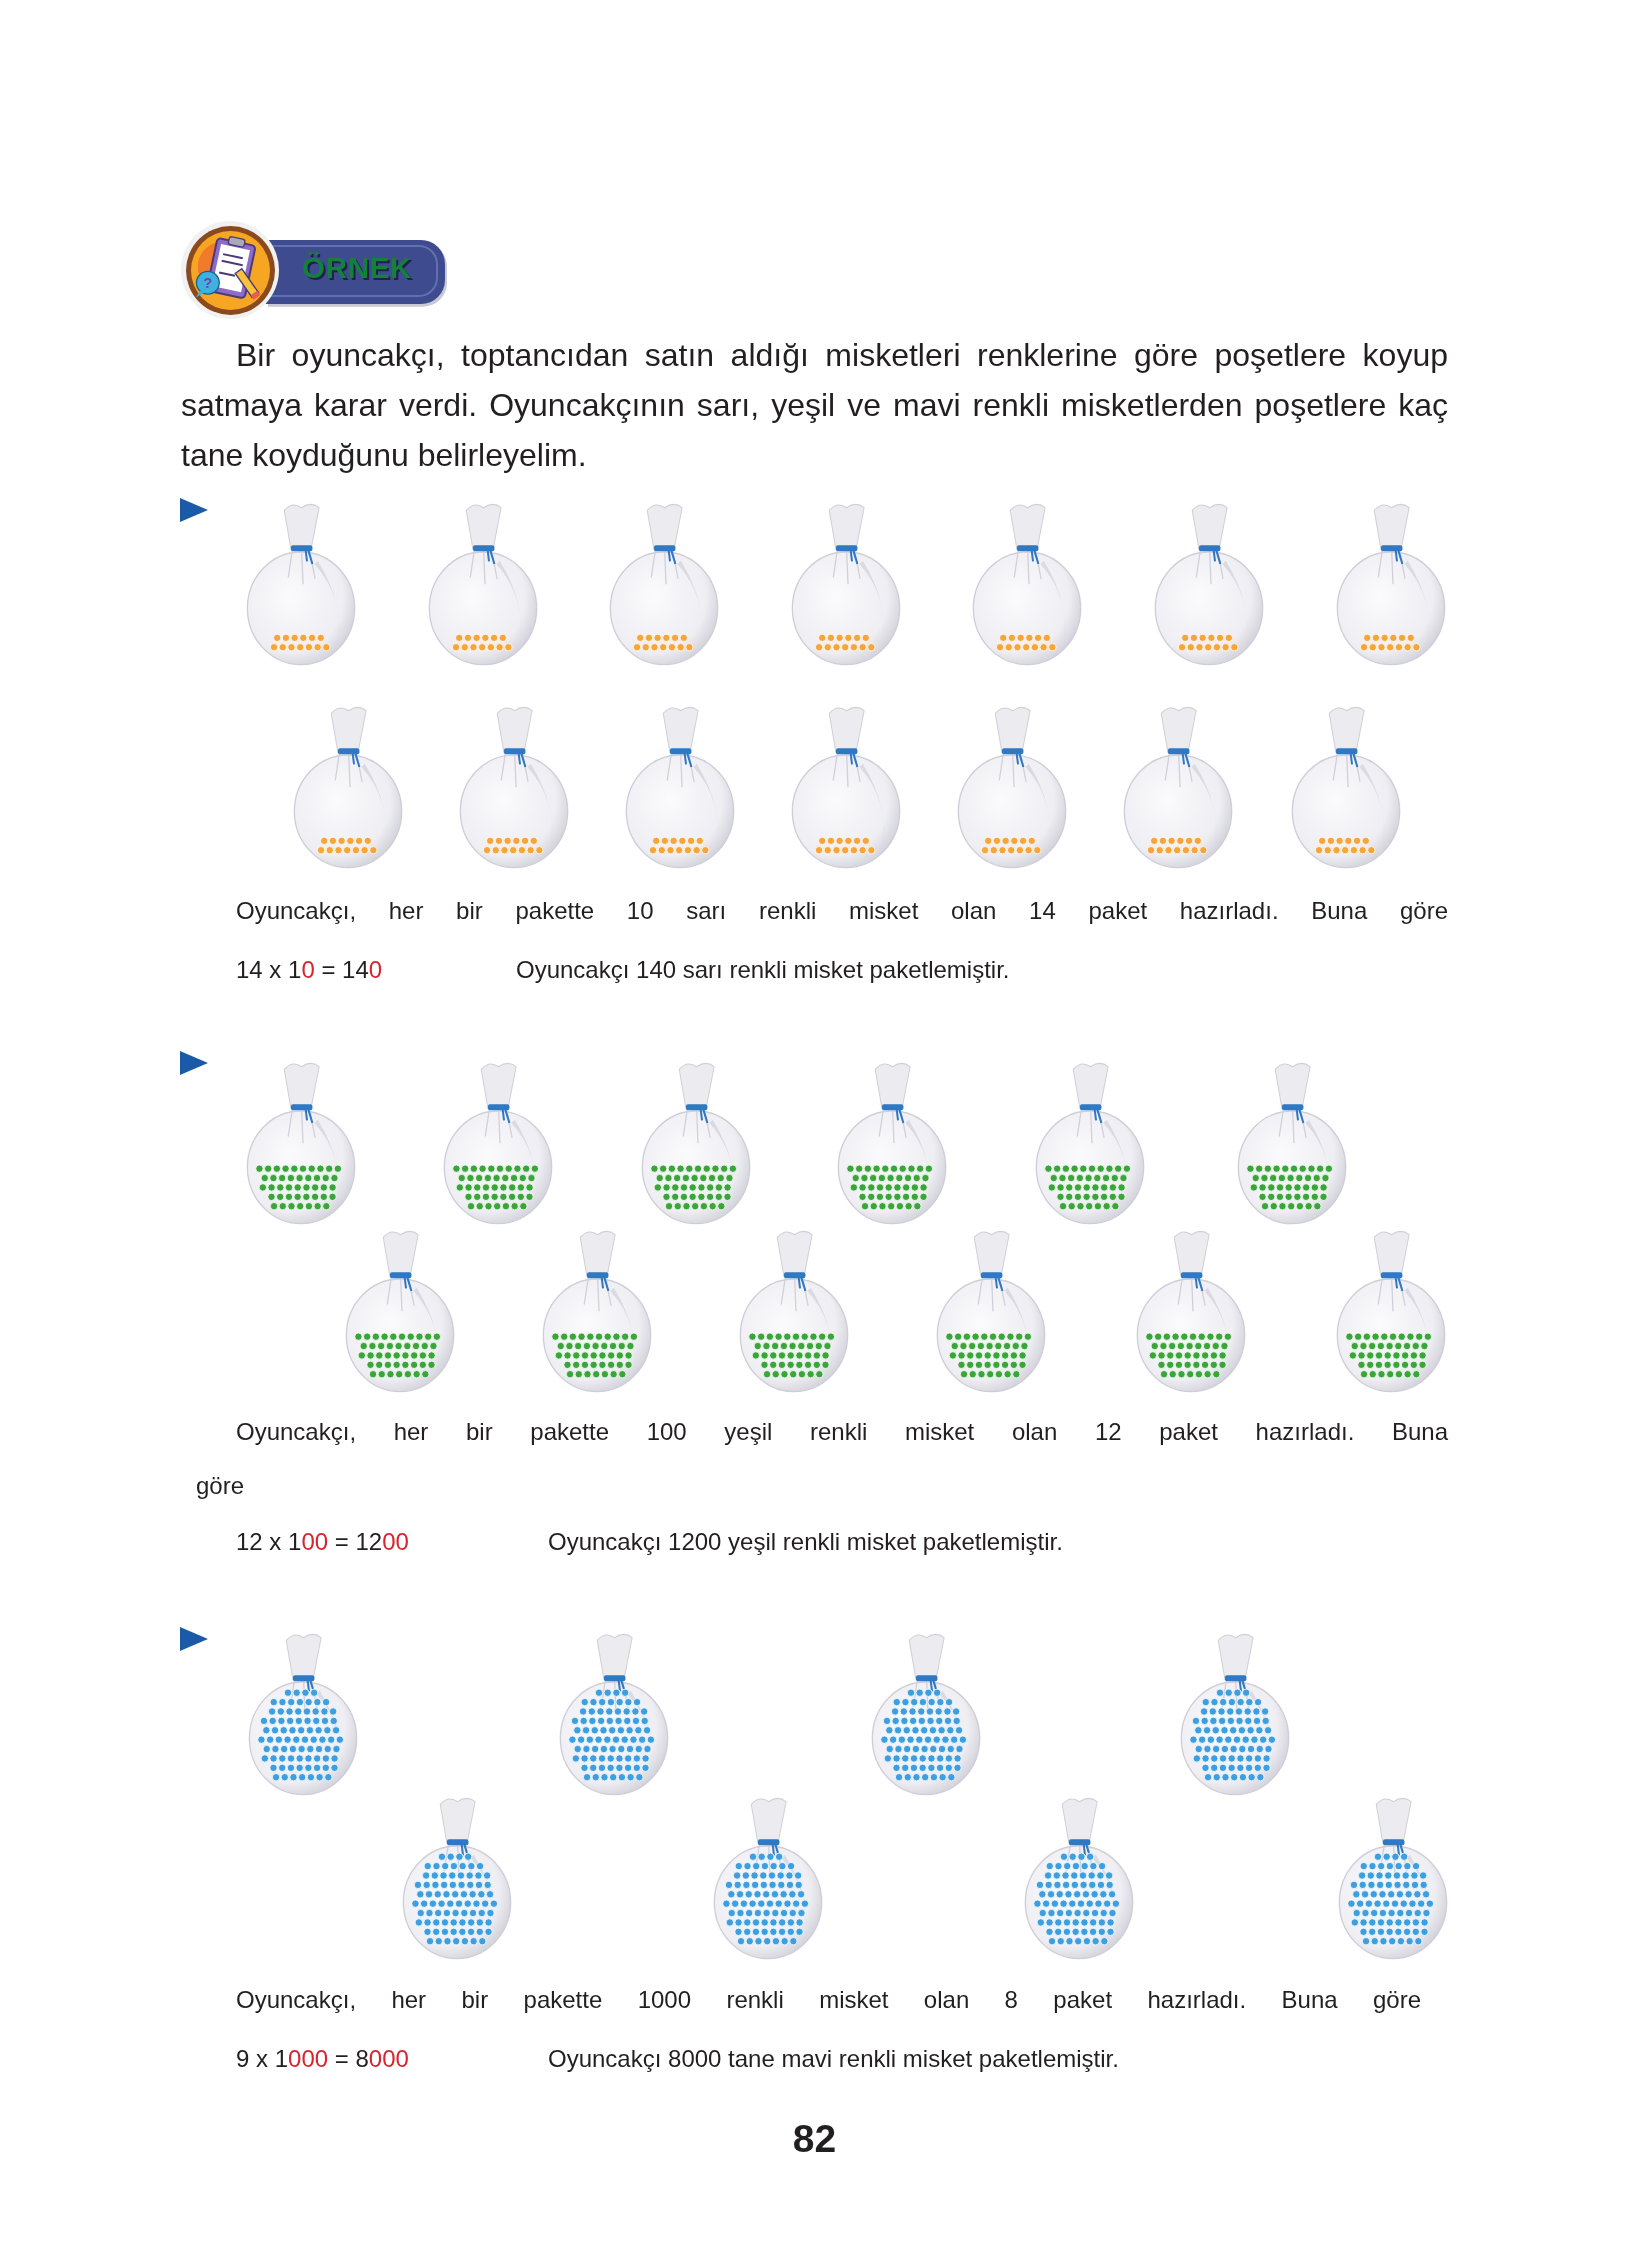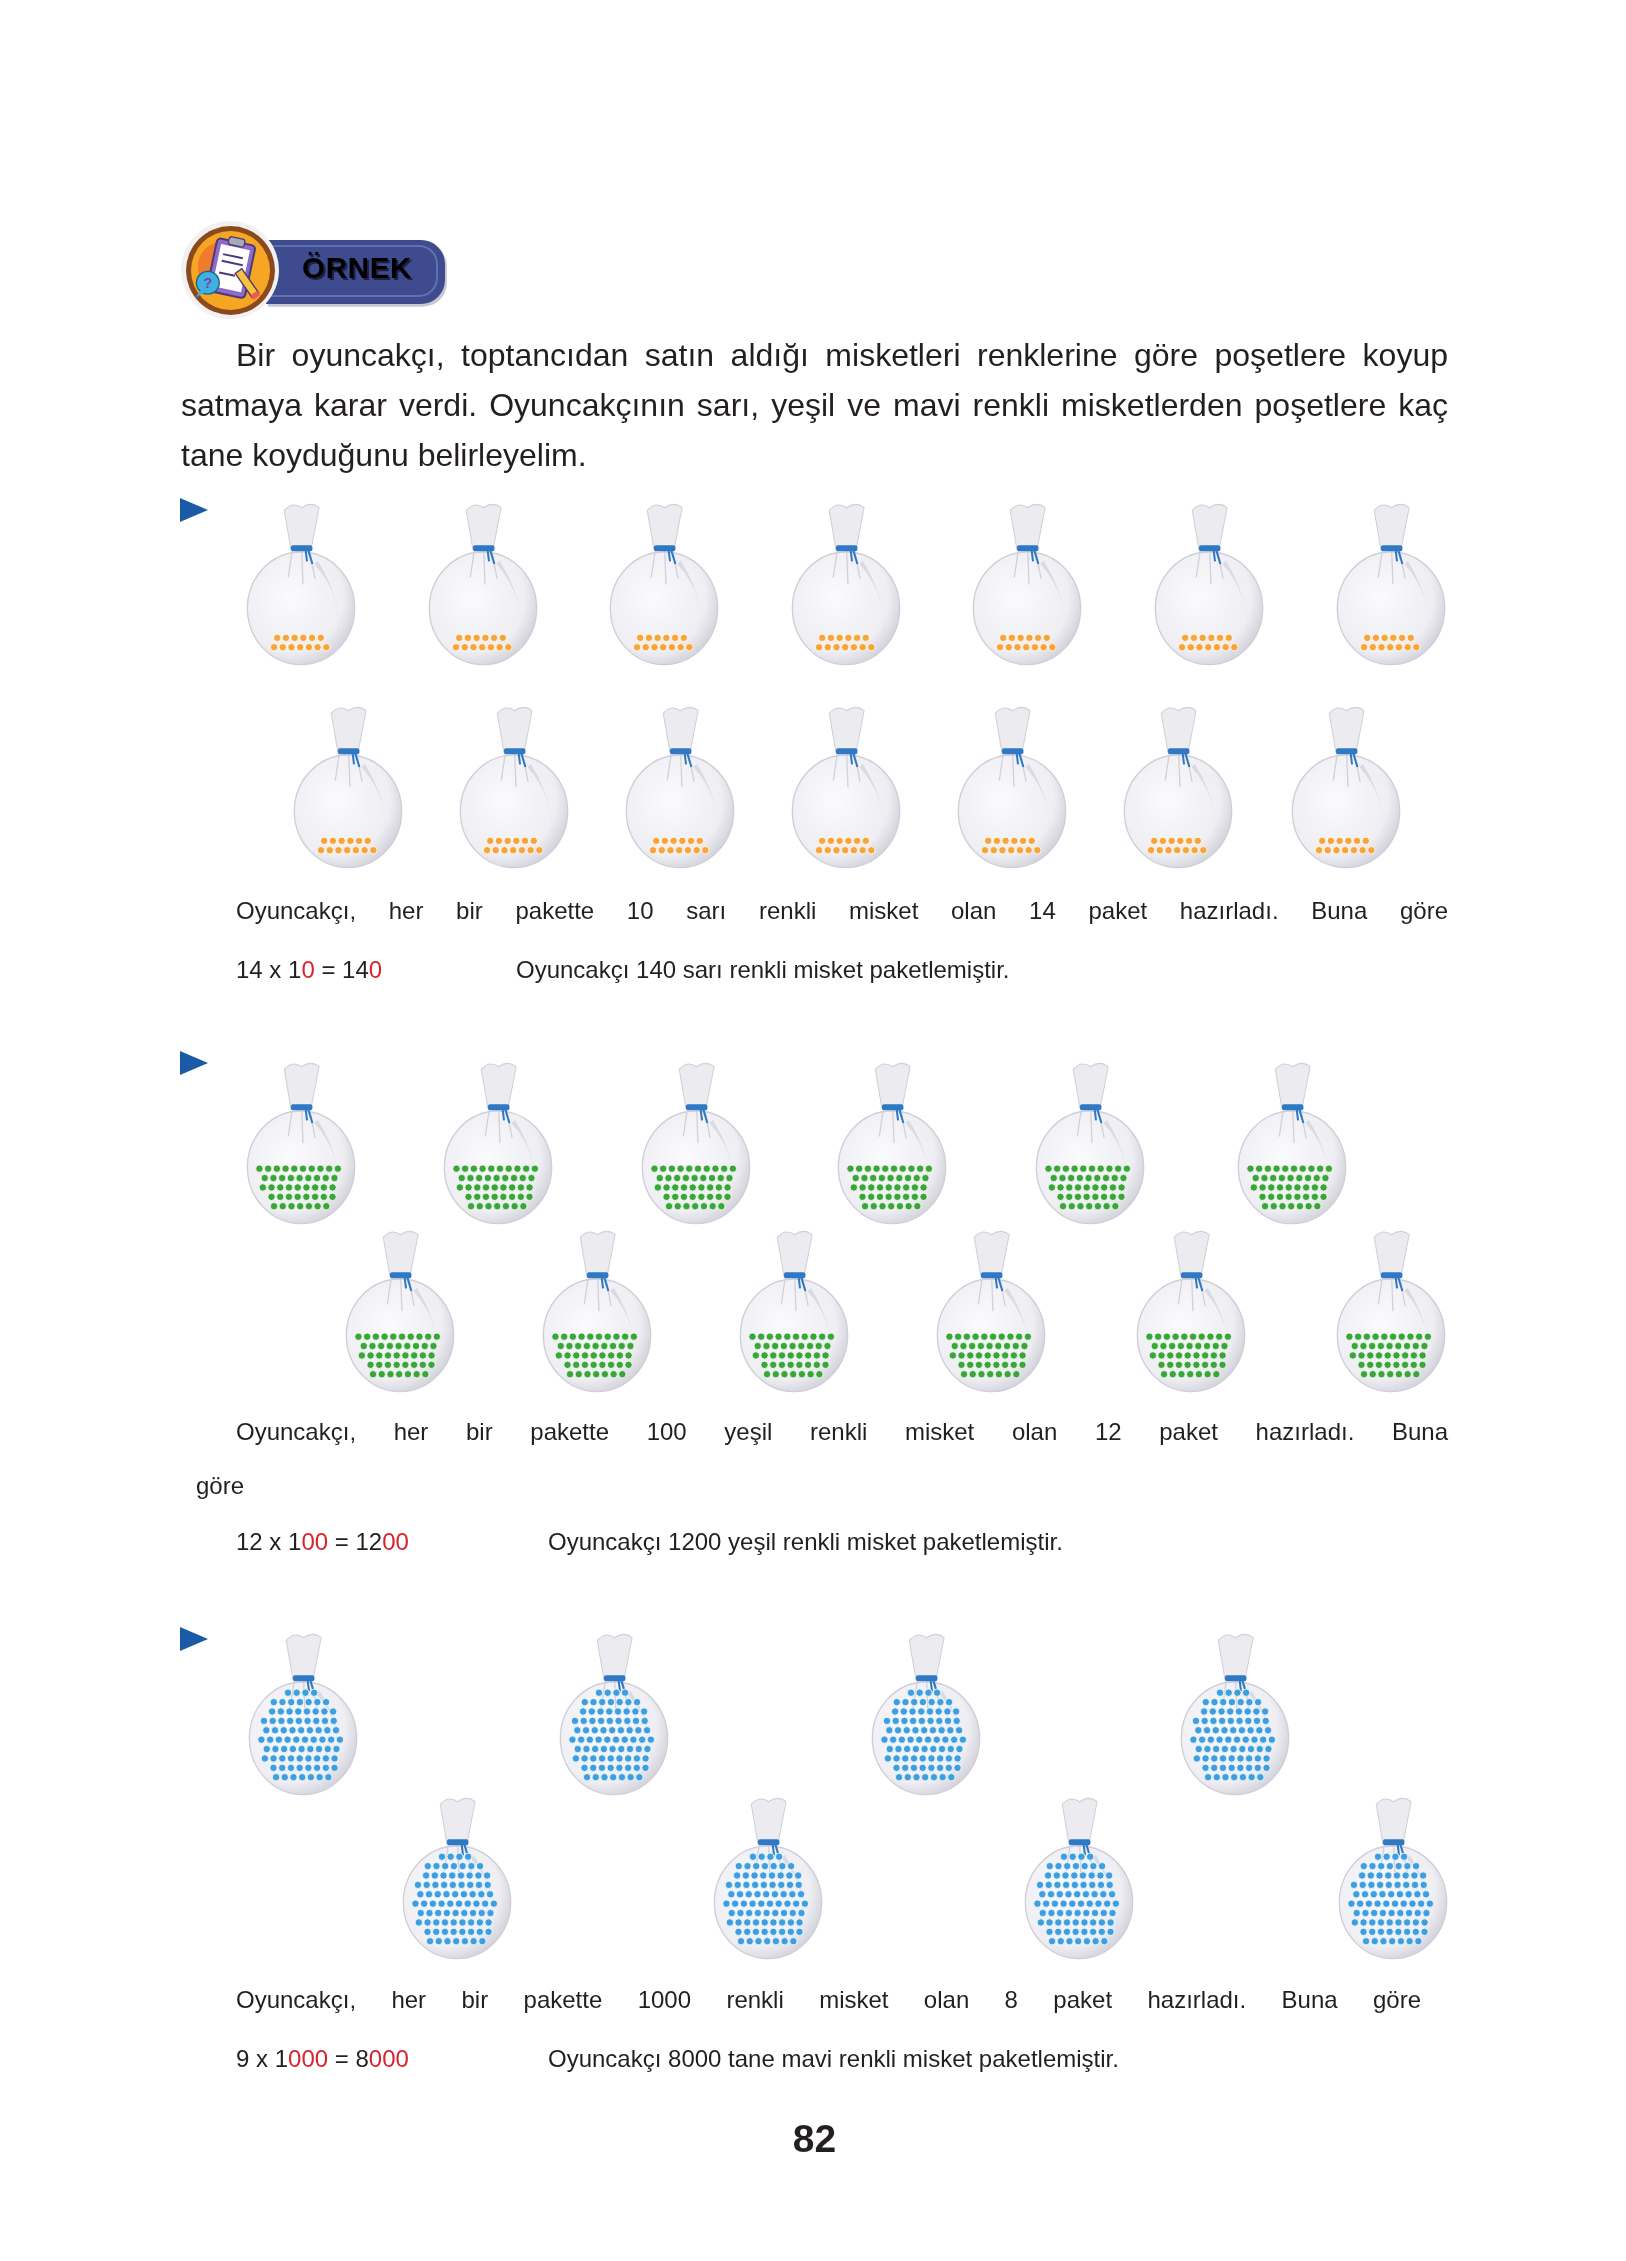--- a/index.html
+++ b/index.html
@@ -7,21 +7,21 @@
          font-family:"Liberation Sans", sans-serif; color:#231f20; }
   .abs { position:absolute; }
 
   
   .badge { left:180px; top:220px; width:269px; height:101px; }
   .badge-bar { position:absolute; left:86px; top:20px; width:179px; height:64px;
       background:#3e4b8e; border-radius:0 24px 24px 0; box-shadow: 2px 2.7px 0 #c9c9d3; }
   .badge-bar::after { content:""; position:absolute; left:5.4px; top:5.4px; right:6.7px; bottom:6.7px;
       border:2px solid #6170b0; border-left:none; border-radius:0 19px 19px 0; }
   .badge-label { position:absolute; left:122px; top:31px; font-family:"Liberation Sans", sans-serif;
-      font-weight:bold; font-size:29.5px; color:#000000; letter-spacing:0.7px;
+      font-weight:bold; font-size:29.5px; color:#15803d; letter-spacing:0.7px;
       text-shadow:2px 2px 0 #1d2246; z-index:2; }
   .badge-circle { position:absolute; left:1.3px; top:1.3px; width:98px; height:98px; border-radius:50%;
       background:#f1f1f1; z-index:3; }
   .badge-circle .ring { position:absolute; left:4.7px; top:4.7px; width:89px; height:89px; border-radius:50%;
       background:#8b4a1d; }
   .badge-circle .inner { position:absolute; left:9.4px; top:9.4px; width:79px; height:79px; border-radius:50%;
       background:radial-gradient(circle at 40% 45%, #f07b2a 0 38%, #f6a623 39% 100%); }
   .badge-circle svg { position:absolute; left:0; top:0; }
 
   

